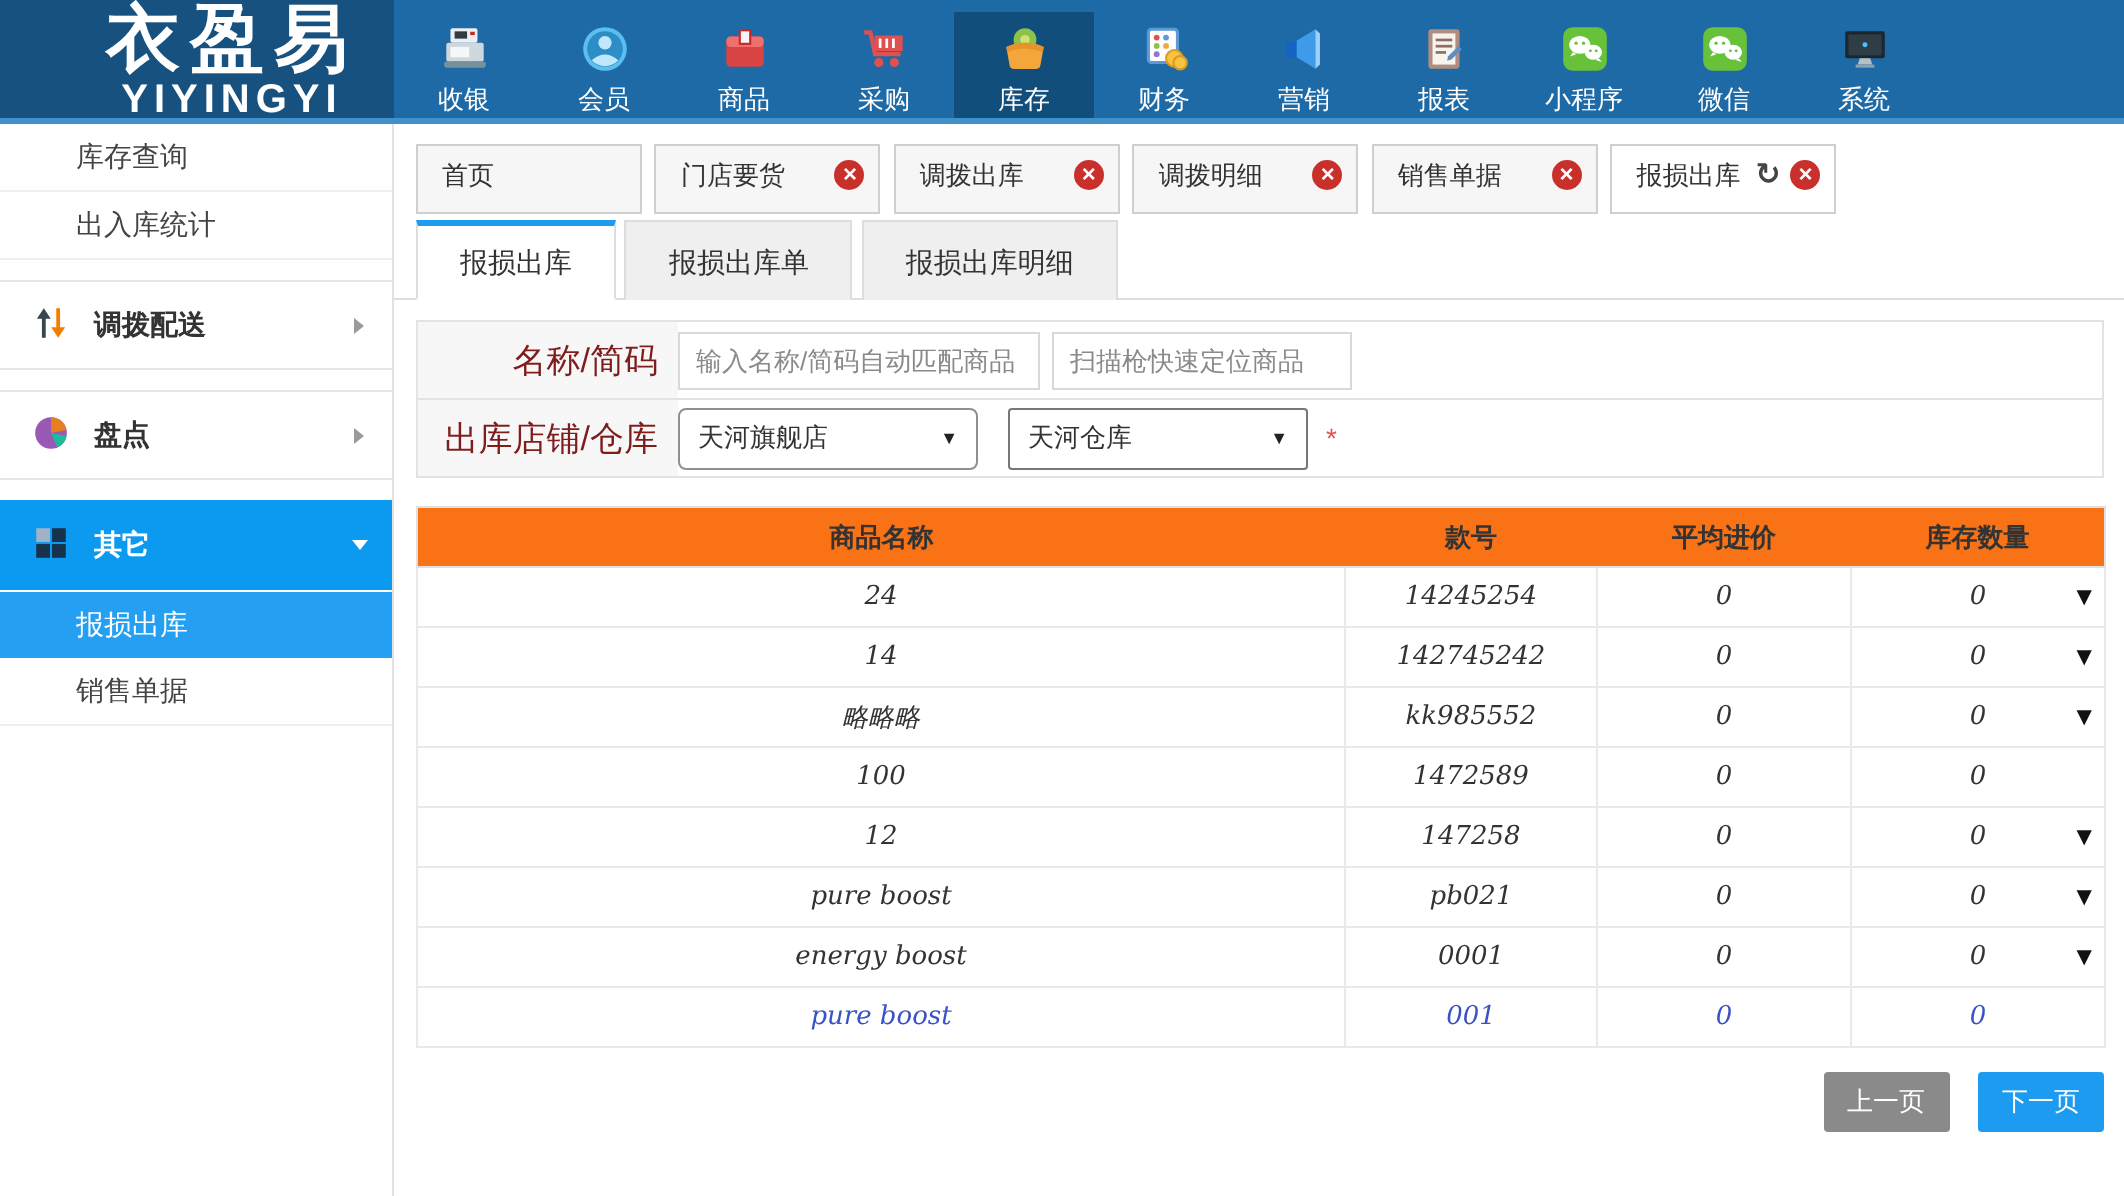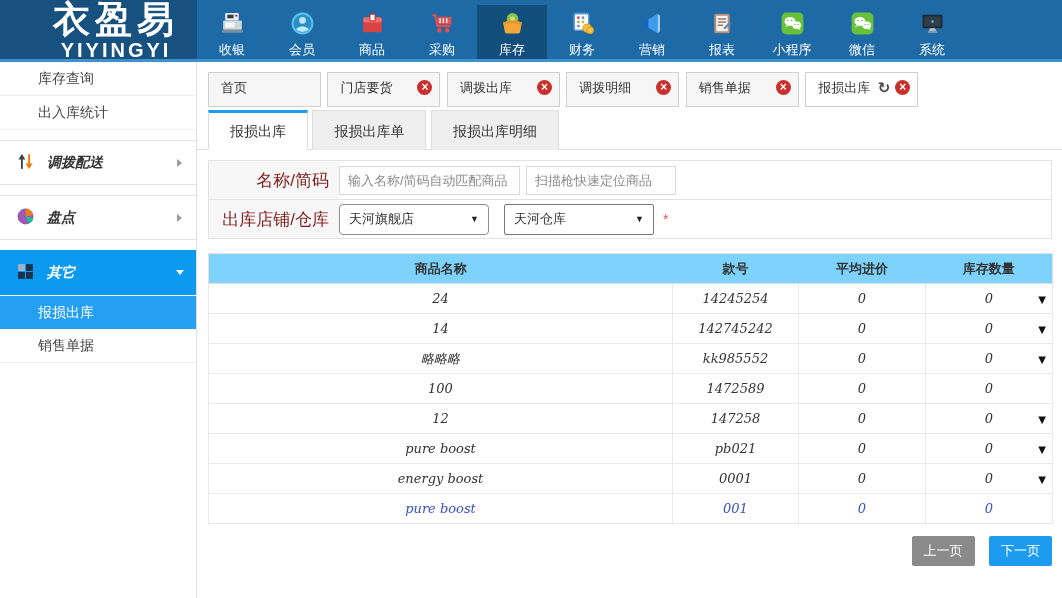--- a/index.html
+++ b/index.html
@@ -20,21 +20,21 @@
   .header-strip { height:3px; background:#4090cc; }
 
   
   .sidebar { position:absolute; left:0; top:62px; width:197px; height:536px;
     background:#fff; border-right:1px solid #e2e2e2; }
   .side-sub { height:34px; line-height:33px; padding-left:38px; font-size:14px; color:#444;
     border-bottom:1px solid #eee; cursor:pointer; }
   .side-parent { height:45px; display:flex; align-items:center; padding-left:16px; font-size:14px;
     font-weight:bold; color:#333; border-top:1px solid #e5e5e5; border-bottom:1px solid #e5e5e5;
     position:relative; cursor:pointer; margin-top:10px; }
-  .side-parent .plabel { margin-left:12px;font-style:italic; }
+  .side-parent .plabel { margin-left:12px; }
   .side-parent svg { width:19px; height:19px; }
   .chev-right { position:absolute; right:14px; width:0; height:0;
     border-top:4px solid transparent; border-bottom:4px solid transparent; border-left:5px solid #9a9a9a; }
   .side-parent.active { background:#0c9af0; color:#fff; border-color:#0c9af0; margin-bottom:0; }
   .chev-down { position:absolute; right:12px; width:0; height:0;
     border-left:4px solid transparent; border-right:4px solid transparent; border-top:5px solid #fff; }
   .side-sub.active { background:#259ff1; color:#fff; border-bottom:1px solid #259ff1; border-top:1px solid #fff; }
 
   
   .main { margin-left:197px; }
@@ -67,21 +67,21 @@
   .inp2 { width:150px; margin-left:6px; }
   .select { width:150px; height:31px; border:1px solid #8f8f8f; border-radius:4px; display:flex;
     align-items:center; justify-content:space-between; padding:0 9px; font-size:13px; color:#333;
     cursor:pointer; background:#fff; }
   .select.second { margin-left:15px; border-radius:2px; border-color:#777; }
   .sel-arrow { font-size:9px; color:#222; }
   .req { color:#e05555; margin-left:9px; font-size:14px; }
 
   table.grid { margin:14px 10px 0 11px; width:844px; border-collapse:collapse; table-layout:fixed;
     font-size:13px; border:1px solid #e0e0e0; }
-  .grid th { height:30px; background:#7dd3fc; font-weight:bold; color:#333; font-size:13px;
+  .grid th { height:30px; background:#f97316; font-weight:bold; color:#333; font-size:13px;
     border-bottom:1px solid #e0e0e0;font-family:Liberation Mono, monospace; }
   .grid td { height:30px; text-align:center; color:#333; border:1px solid #e9e9e9;
     font-family:"DejaVu Serif","Liberation Serif",serif; position:relative;font-style:italic; }
   .grid col.c1 { width:464px; } .grid col.c2 { width:126px; }
   .grid col.c3 { width:127px; } .grid col.c4 { width:127px; }
   .grid tr.hl td { color:#3a52c4; }
   .dd { position:absolute; right:6px; top:50%; transform:translateY(-50%); font-size:10px;
     color:#111; cursor:pointer; font-family:"DejaVu Sans",sans-serif; }
 
   .pager { text-align:right; margin:12px 10px 0 0; }

